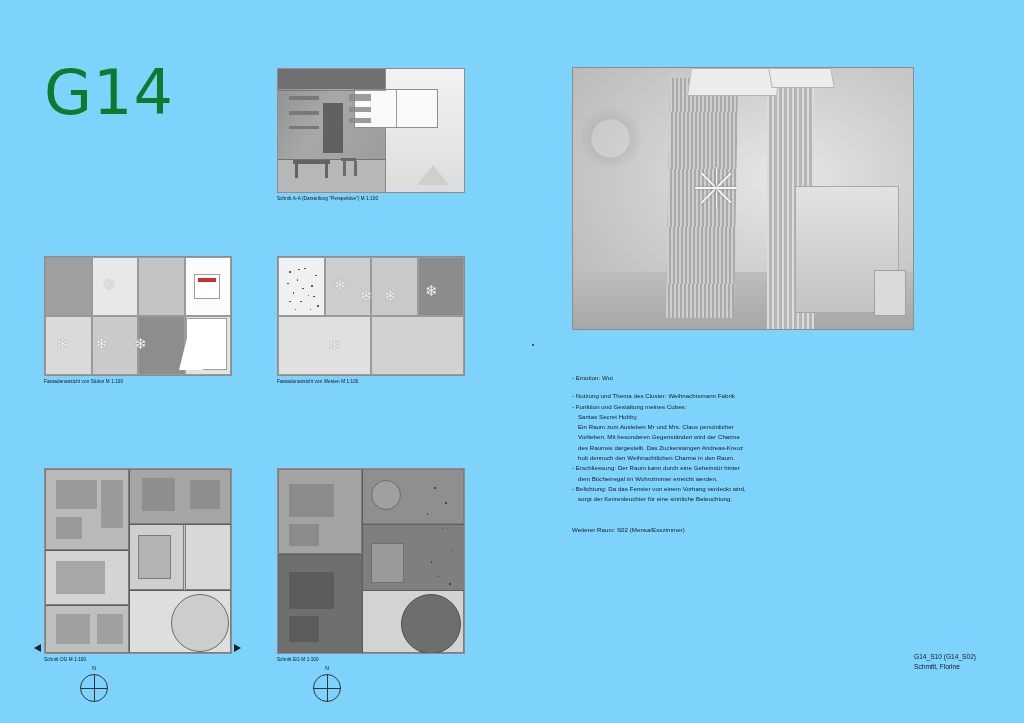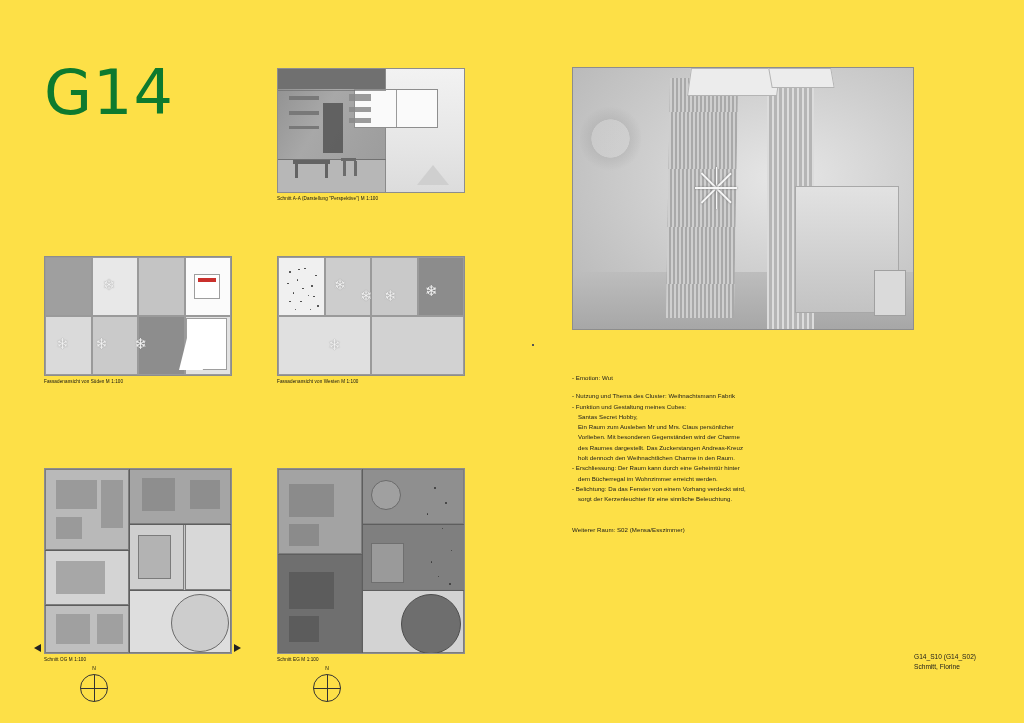--- a/index.html
+++ b/index.html
@@ -12,21 +12,21 @@
     height: 723px;
     position: relative;
     font-family: "Liberation Sans", sans-serif;
     color: #1a1a1a;
     overflow: hidden;
   }
   .sheet {
     position: absolute;
     left: 0; top: 0;
     width: 1024px; height: 723px;
-    background: #fde047;
+    background: #7dd3fc;
   }
 
   
   .title-block {
     position: absolute;
     left: 44px;
     top: 62px;
     width: 200px;
   }
   .title-line1 {

